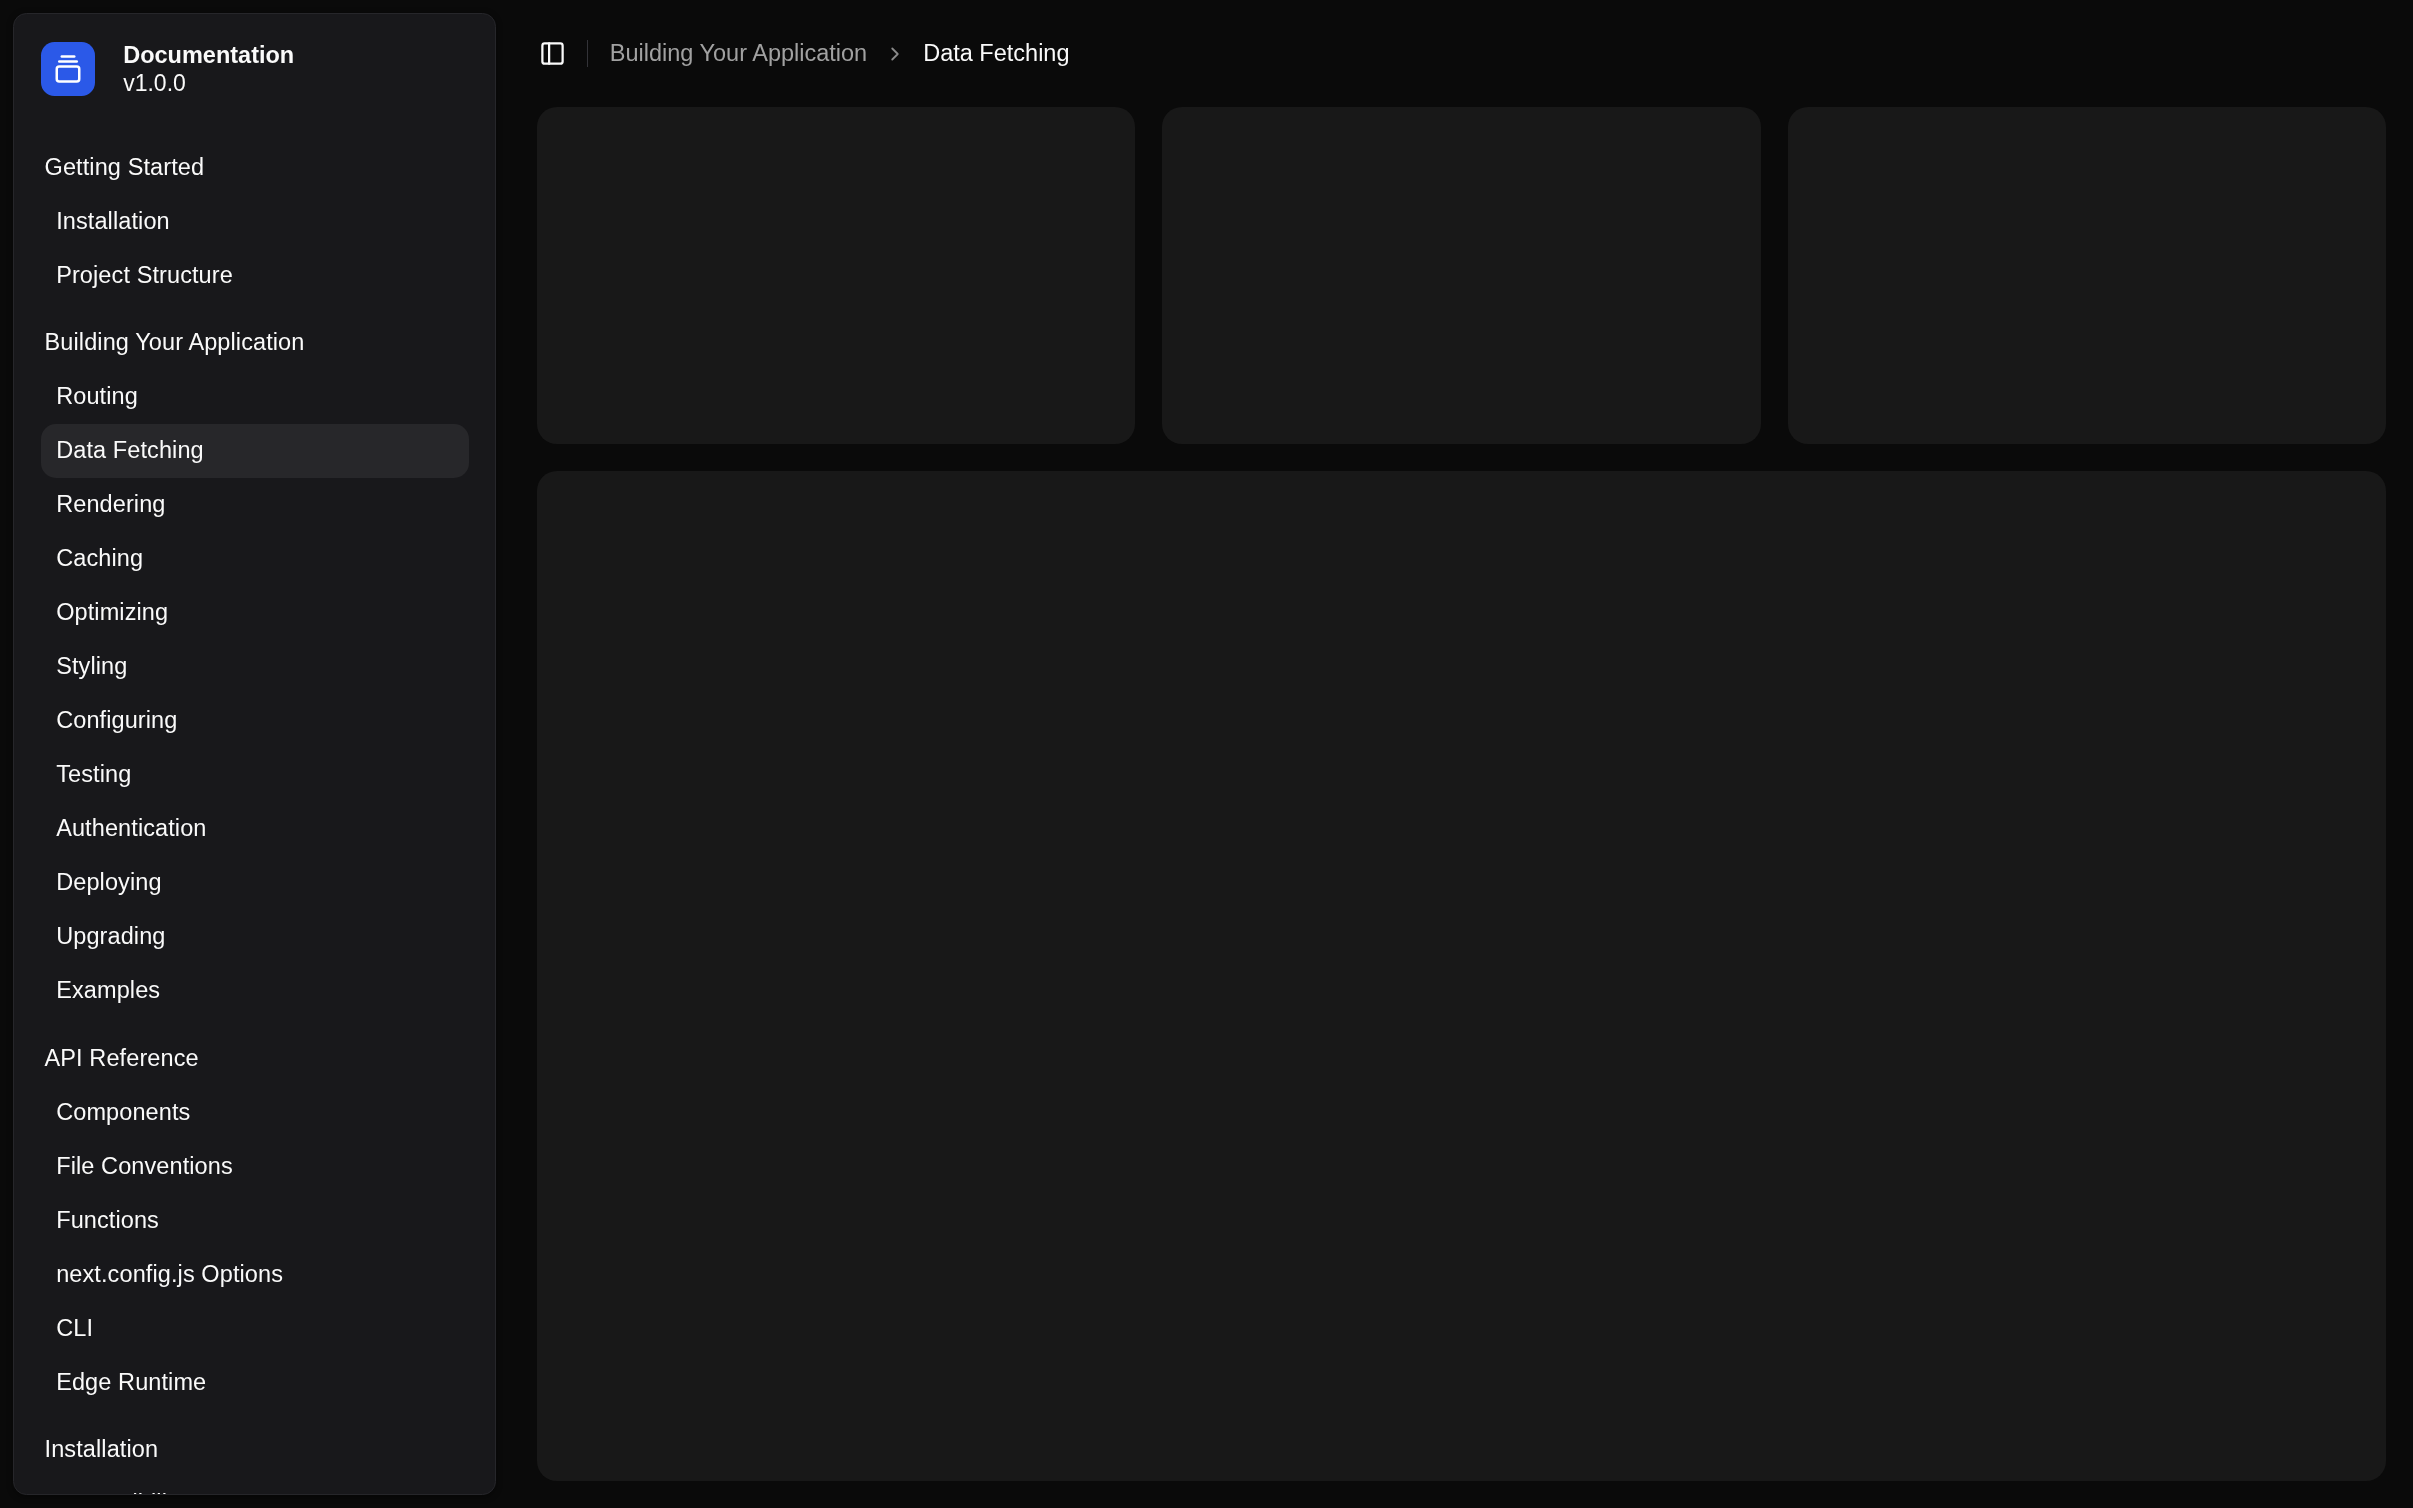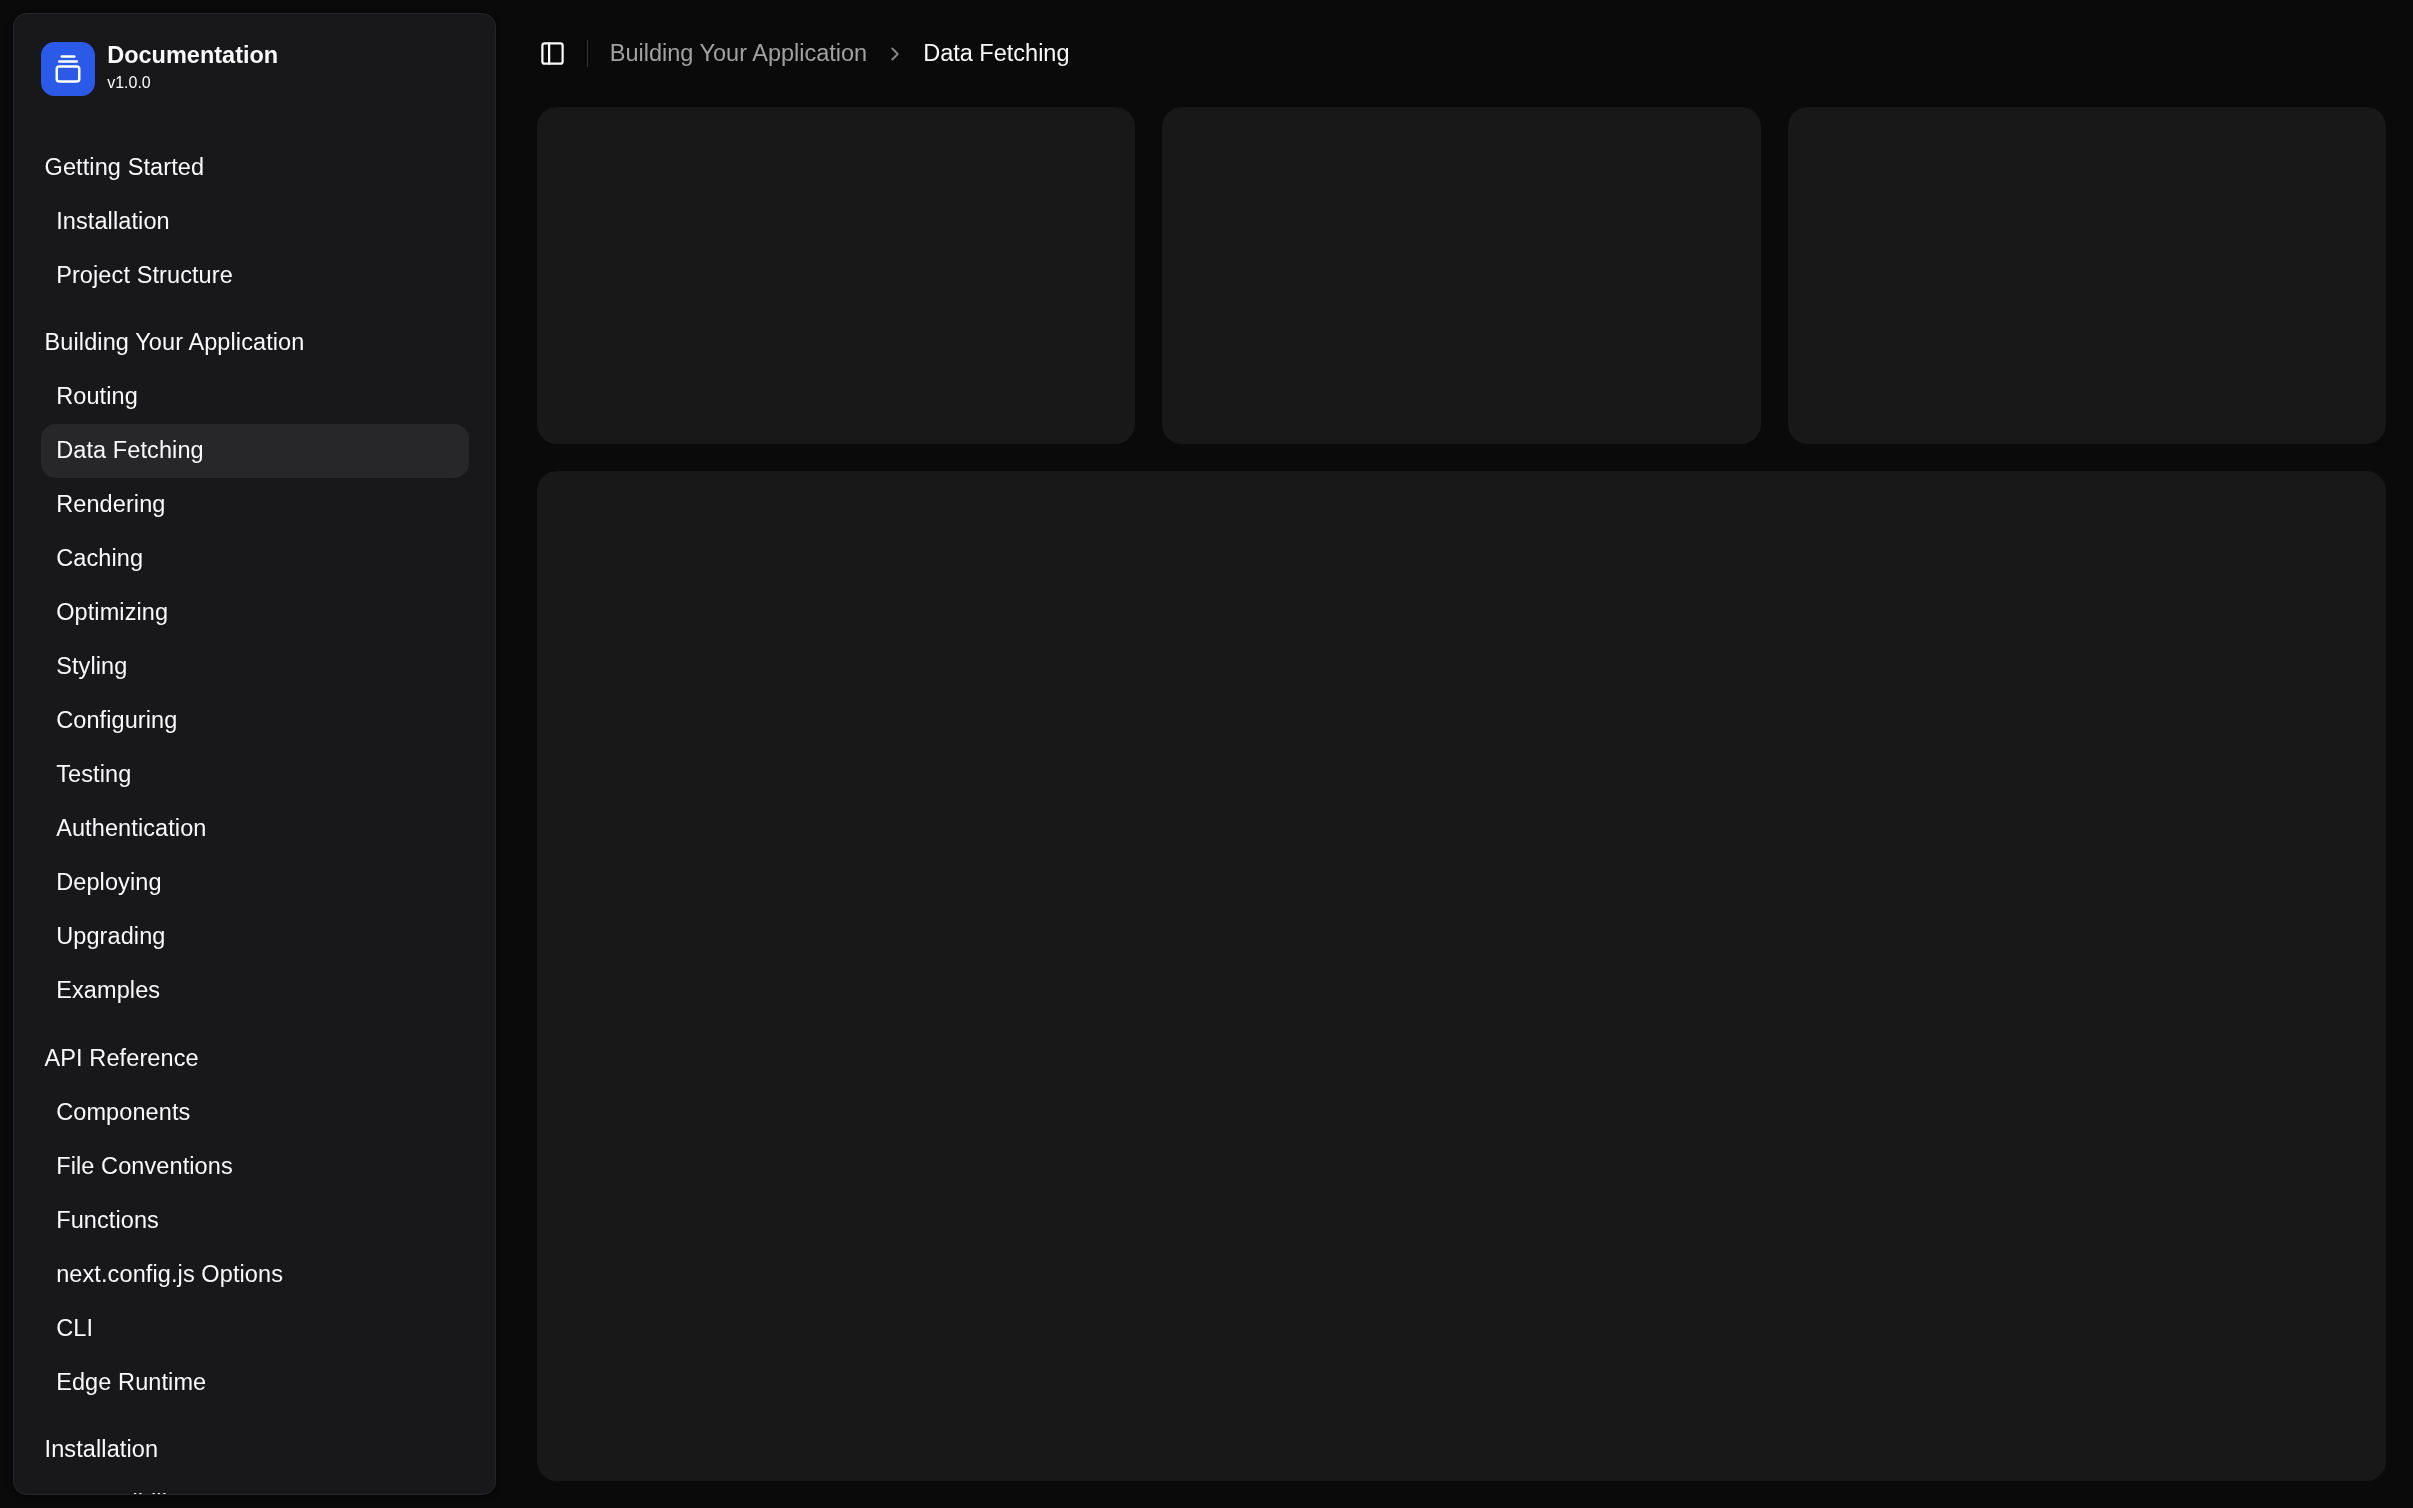--- a/index.html
+++ b/index.html
@@ -28,34 +28,34 @@
   .sidebar{
     position:absolute;left:13.4px;top:13.4px;width:483px;height:1482px;
     background:var(--sidebar);
     border:0.8px solid var(--sidebar-border);
     border-radius:13.4px;
     padding:13.4px;
     overflow:hidden;
     box-shadow:0 1.7px 6.7px rgba(0,0,0,.4);
   }
   .logo-btn{
-    display:flex;align-items:center;gap:12px;
+    display:flex;align-items:center;gap:28px;
     width:100%;padding:13.4px;margin:0;
     background:transparent;border:none;border-radius:13.4px;
     color:var(--text-primary);font-family:inherit;text-align:left;cursor:pointer;
   }
   .logo{
     width:54px;height:54px;flex:0 0 54px;border-radius:13.4px;
     background:var(--logo-bg);
     display:flex;align-items:center;justify-content:center;
   }
   .logo svg{width:30px;height:30px;}
   .app-meta{display:flex;flex-direction:column;line-height:28px;}
   .app-name{font-size:23.5px;font-weight:700;}
-  .app-version{font-size:16px;font-weight:400;}
+  .app-version{font-size:23px;font-weight:400;}
 
   .sb-group{padding:0 13.4px;margin-top:13.4px;}
   #sb-groups .sb-group:first-child{margin-top:30px;}
   .sb-label{
     height:54px;display:flex;align-items:center;
     padding:0 3.4px;
     font-size:23.5px;font-weight:400;color:var(--text-primary);
     letter-spacing:0.1px;
   }
   .sb-menu{list-style:none;margin:0;padding:0;}

